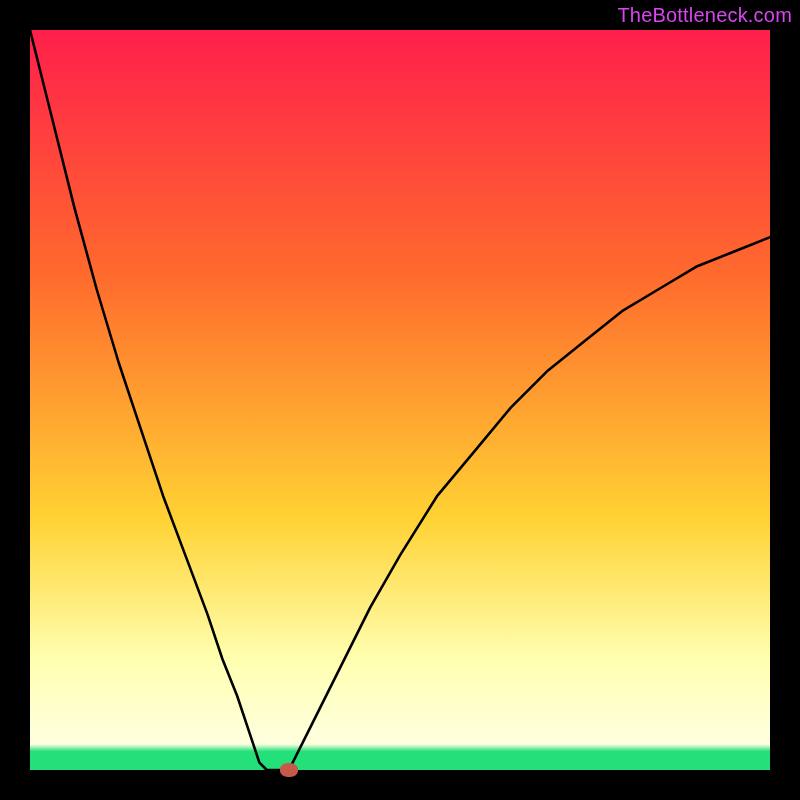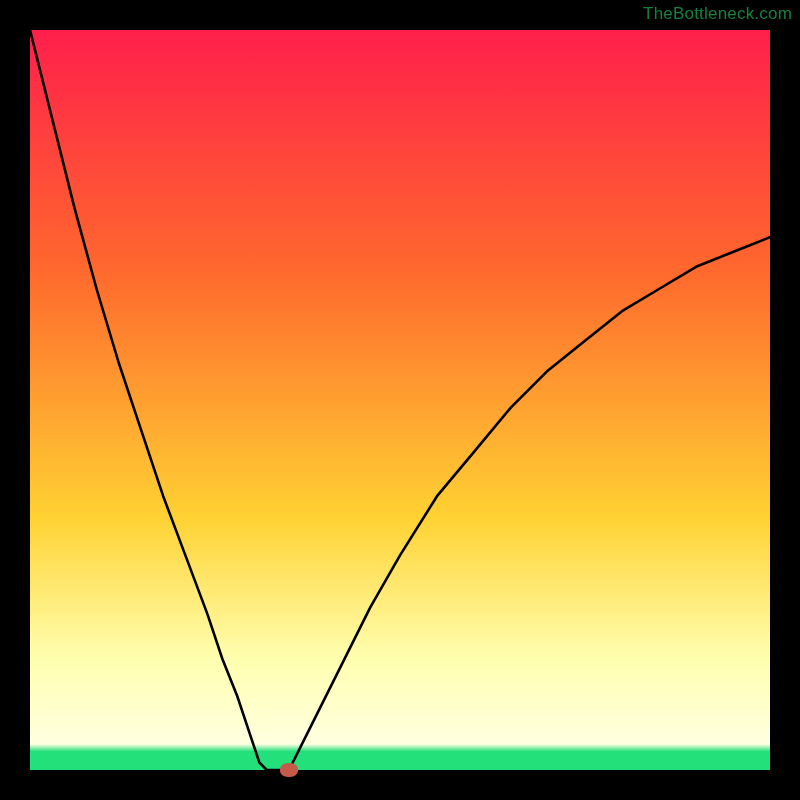--- a/index.html
+++ b/index.html
@@ -26,22 +26,22 @@
     
   }
   .plot-bg {
     position: absolute;
     left: 0; top: 0; right: 0; bottom: 0;
   }
   .watermark {
     position: absolute;
     top: 4px;
     right: 8px;
-    color: #15803d;
-    font-size: 17px;
+    color: #d946ef;
+    font-size: 20px;
     font-weight: 400;
     letter-spacing: 0.2px;
     font-family: Arial, sans-serif;
   }
   svg.curve {
     position: absolute;
     left: 0; top: 0;
     width: 740px;
     height: 740px;
   }

